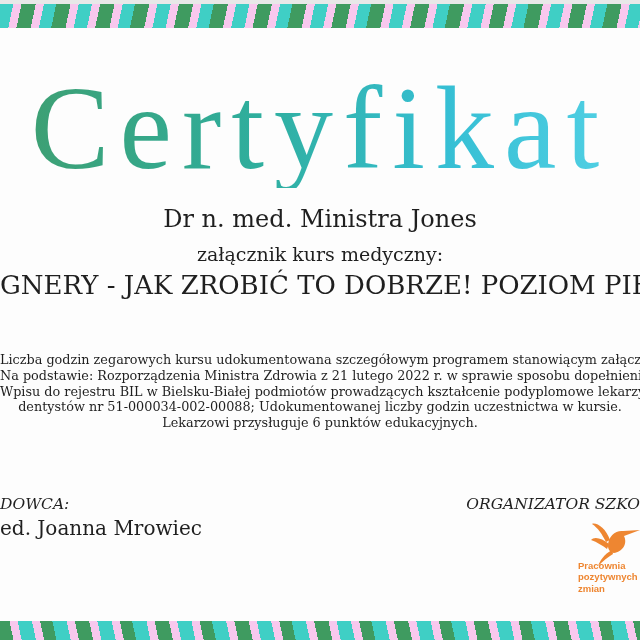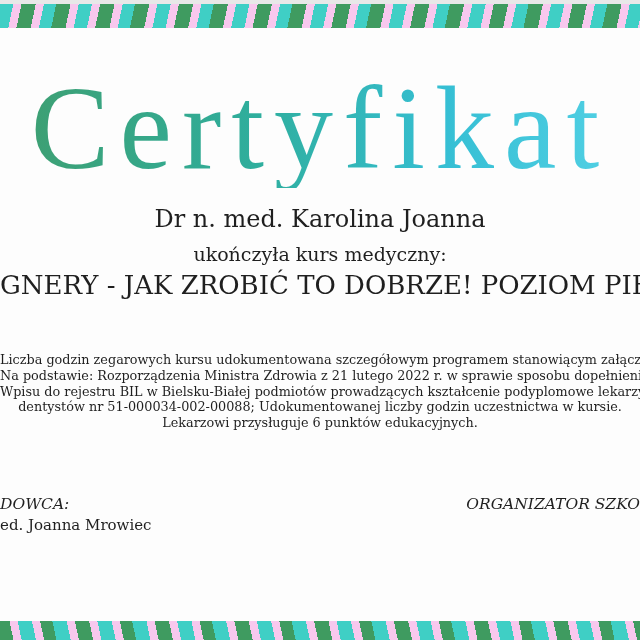--- a/index.html
+++ b/index.html
@@ -54,21 +54,21 @@
   }
   .body-block div{ white-space:nowrap; }
   .sig-label{
     position:absolute;top:491px;
     font-size:15.5px;font-style:italic;white-space:nowrap;
   }
   .sig-label.left{ left:0; }
   .sig-label.right{ right:0; }
   .sig-name{
     position:absolute;top:512px;left:0;
-    font-size:15px;white-space:nowrap;
+    font-size:20px;white-space:nowrap;
   }
   .logo{
     position:absolute;top:516px;right:2px;width:60px;
     color:#ee8631;
   }
   .logo svg{ display:block;margin-left:12px; }
   .logo-text{
     font-family:"Liberation Sans", sans-serif;
     font-weight:bold;font-size:9.5px;line-height:1.2;
     margin-top:-6px;white-space:nowrap;
@@ -76,37 +76,54 @@
 </style>
 </head>
 <body>
 
 <div class="frame">
 
   <div class="border-band border-top"></div>
 
   <div class="center-line cert-title" style="background-image: linear-gradient(90deg, rgb(63, 158, 110) 0%, rgb(47, 174, 157) 40%, rgb(54, 191, 212) 70%, rgb(85, 210, 230) 100%);">Certyfikat</div>
 
-  <div class="center-line recipient">Dr n. med. Karolina Joanna</div>
+  <div class="center-line recipient">Dr n. med. Ministra Jones</div>
 
-  <div class="center-line subtitle">ukończyła kurs medyczny:</div>
+  <div class="center-line subtitle">załącznik kurs medyczny:</div>
 
   <div class="center-line course-title">GNERY - JAK ZROBIĆ TO DOBRZE! POZIOM PIERWS</div>
 
 
   <div class="body-block">
     <div>Liczba godzin zegarowych kursu udokumentowana szczegółowym programem stanowiącym załącznik</div>
     <div>Na podstawie: Rozporządzenia Ministra Zdrowia z 21 lutego 2022 r. w sprawie sposobu dopełnienia</div>
     <div>Wpisu do rejestru BIL w Bielsku-Białej podmiotów prowadzących kształcenie podyplomowe lekarzy i lekarzy</div>
     <div>dentystów nr 51-000034-002-00088; Udokumentowanej liczby godzin uczestnictwa w kursie.</div>
     <div>Lekarzowi przysługuje 6 punktów edukacyjnych.</div>
   </div>
 
   <div class="sig-label left">DOWCA:</div>
 
   <div class="sig-name">ed. Joanna Mrowiec</div>
 
   <div class="sig-label right">ORGANIZATOR SZKO</div>
 
+  <div class="logo">
+    <span>
+      <svg width="52" height="46" viewBox="0 0 52 46">
+        <g fill="#ee8631">
+          <path d="M20 20 C16 8 6 2 2 4 C8 8 12 14 16 22 Z"></path>
+          <path d="M19 24 C12 18 4 16 1 20 C7 22 13 26 17 29 Z"></path>
+          <path d="M22 30 C14 34 10 41 8 46 C13 41 18 37 23 34 Z"></path>
+          <path d="M18 26 C18 16 26 10 33 11 L50 10 L34 16 C38 24 32 32 24 33 C21 33 18 30 18 26 Z"></path>
+        </g>
+      </svg>
+    </span>
+    <div class="logo-text">
+      <div>Pracownia</div>
+      <div>pozytywnych</div>
+      <div>zmian</div>
+    </div>
+  </div>
 
   <div class="border-band border-bottom"></div>
 
 </div>
 
 </body></html>

